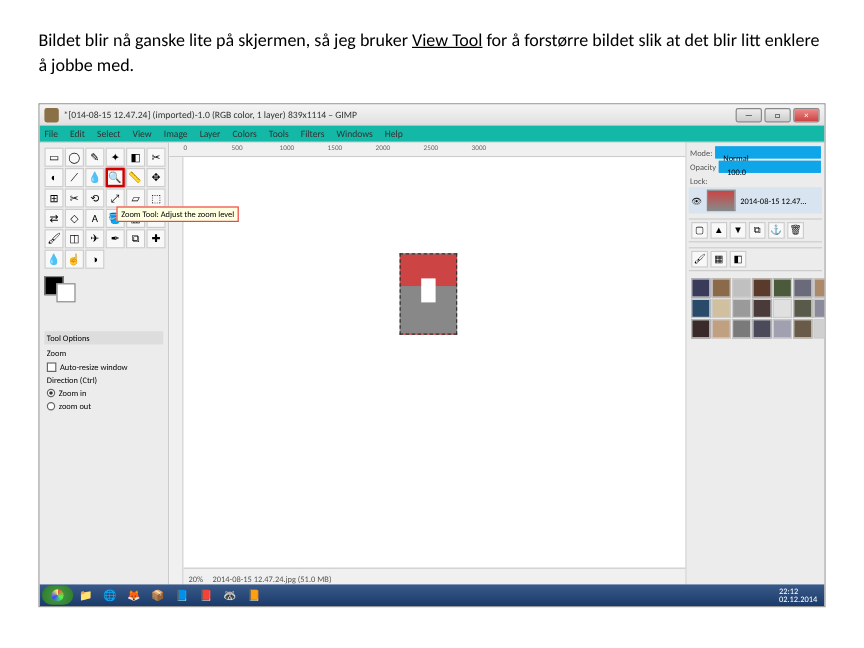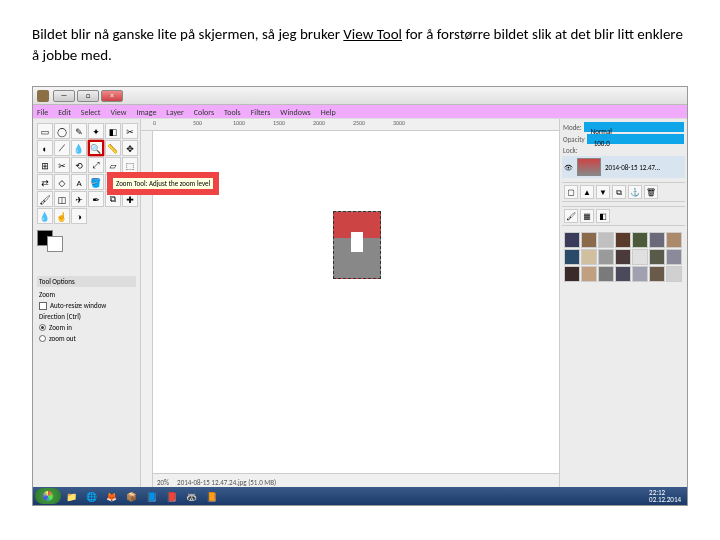--- a/index.html
+++ b/index.html
@@ -6,45 +6,45 @@
 body{width:720px;height:540px;background:#fff;position:relative}
 .caption{padding:24px 32px 12px;font-size:15px;line-height:1.4;color:#000}
 .caption .underline{text-decoration:underline}
 .screenshot{margin:8px 32px;width:656px;height:420px;background:#fff;border:1px solid #999;position:relative;font-size:8px;overflow:hidden}
 .titlebar{height:18px;background:linear-gradient(#f5f5f5,#e0e0e0);display:flex;align-items:center;padding:0 4px;border-bottom:1px solid #bbb}
 .gimp-icon{width:12px;height:12px;background:#8b6f47;border-radius:2px;margin-right:4px}
 .title-text{flex:1;font-size:8px;color:#333}
 .win-btns{display:flex;gap:2px}
 .win-btn{width:22px;height:12px;background:linear-gradient(#eee,#ccc);border:1px solid #888;border-radius:2px;display:flex;align-items:center;justify-content:center;font-size:7px}
 .win-btn.close{background:linear-gradient(#e88,#c44);color:#fff}
-.menubar{height:14px;background:#f0abfc;display:flex;align-items:center;padding:0 4px;gap:10px;font-size:8px;color:#333;border-bottom:1px solid #ddd}
+.menubar{height:14px;background:#14b8a6;display:flex;align-items:center;padding:0 4px;gap:10px;font-size:8px;color:#333;border-bottom:1px solid #ddd}
 .main-area{display:flex;height:calc(100% - 50px)}
 .left-panel{width:108px;background:#ececec;border-right:1px solid #ccc;padding:2px}
 .toolbox{display:grid;grid-template-columns:repeat(6,16px);gap:1px;padding:2px}
 .tool{width:16px;height:16px;background:#f8f8f8;border:1px solid #ccc;display:flex;align-items:center;justify-content:center;font-size:9px;cursor:pointer}
 .tool.highlighted{border:2px solid #c00;box-shadow:0 0 2px #c00}
-.tool-tip{position:absolute;left:74px;top:85px;background:#ffffe1;border:6px solid #ef4444;padding:1px 3px;font-size:7px;z-index:10}
+.tool-tip{position:absolute;left:64px;top:85px;background:#ffffe1;border:1px solid #ef4444;padding:1px 3px;font-size:7px;z-index:10}
 .colors{margin:4px 2px;display:flex}
 .fg-color{width:16px;height:16px;background:#000;border:1px solid #888}
 .bg-color{width:16px;height:16px;background:#fff;border:1px solid #888;margin-left:-6px;margin-top:6px}
 .tool-options{margin-top:22px;padding:2px;font-size:7px}
 .opt-title{background:#ddd;padding:1px 2px;margin-bottom:2px}
 .opt-row{padding:1px 2px;display:flex;align-items:center;gap:3px}
 .checkbox{width:8px;height:8px;border:1px solid #666;background:#fff}
 .radio{width:7px;height:7px;border:1px solid #666;border-radius:50%;background:#fff;position:relative}
 .radio.checked::after{content:'';position:absolute;inset:1px;background:#333;border-radius:50%}
 .canvas-area{flex:1;background:#fff;position:relative}
 .ruler-h{height:12px;background:#f0f0f0;border-bottom:1px solid #ccc;display:flex;font-size:6px;color:#666;padding-left:12px}
 .ruler-h span{width:40px}
 .ruler-v{position:absolute;left:0;top:12px;width:12px;bottom:0;background:#f0f0f0;border-right:1px solid #ccc}
 .canvas-inner{position:absolute;left:12px;top:12px;right:0;bottom:14px;background:#fff}
 .image-thumb{position:absolute;left:180px;top:80px;width:48px;height:68px;border:1px dashed #333;background:linear-gradient(#c44 0%,#c44 40%,#888 40%,#888 100%);display:flex;align-items:center;justify-content:center}
 .image-thumb::before{content:'';position:absolute;top:30%;width:12px;height:20px;background:#fff}
 .status-bar{position:absolute;bottom:0;left:12px;right:0;height:14px;background:#f0f0f0;border-top:1px solid #ccc;display:flex;align-items:flex-end;padding:0 4px;font-size:7px;color:#555;gap:8px}
-.right-panel{width:128px;background:#ececec;border-left:1px solid #ccc;padding:2px;font-size:7px}
+.right-panel{width:116px;background:#ececec;border-left:1px solid #ccc;padding:2px;font-size:7px}
 .rp-section{margin-bottom:4px}
 .rp-row{display:flex;align-items:center;gap:2px;padding:1px}
 .rp-label{color:#555}
 .rp-field{flex:1;background:#0ea5e9;border:5px solid #0ea5e9;height:10px;padding:0 2px}
 .layer-thumb{display:flex;align-items:center;gap:4px;padding:2px;background:#d8e4f0}
 .layer-img{width:24px;height:18px;background:linear-gradient(#c44,#888);border:1px solid #888}
 .rp-icons{display:flex;gap:2px;margin:4px 0;padding:2px;border-top:1px solid #ccc;border-bottom:1px solid #ccc}
 .rp-icon{width:14px;height:14px;background:#f8f8f8;border:1px solid #ccc;display:flex;align-items:center;justify-content:center;font-size:8px}
 .pattern-label{padding:2px;color:#555}
 .patterns{display:grid;grid-template-columns:repeat(7,16px);gap:1px;padding:2px}
@@ -59,20 +59,21 @@
 </head>
 <body>
 
 <div class="caption">
   <span>Bildet blir nå ganske lite på skjermen, så jeg bruker </span><span class="underline">View Tool</span><span> for å forstørre bildet slik at det blir litt enklere å jobbe med.</span>
 </div>
 
 <div class="screenshot">
   <div class="titlebar">
     <div class="gimp-icon"></div>
+    <div class="title-text">*[014-08-15 12.47.24] (imported)-1.0 (RGB color, 1 layer) 839x1114 – GIMP</div>
     <div class="win-btns">
       <div class="win-btn">—</div>
       <div class="win-btn">□</div>
       <div class="win-btn close">×</div>
     </div>
   </div>
   <div class="menubar">
     <span>File</span>
     <span>Edit</span>
     <span>Select</span>

